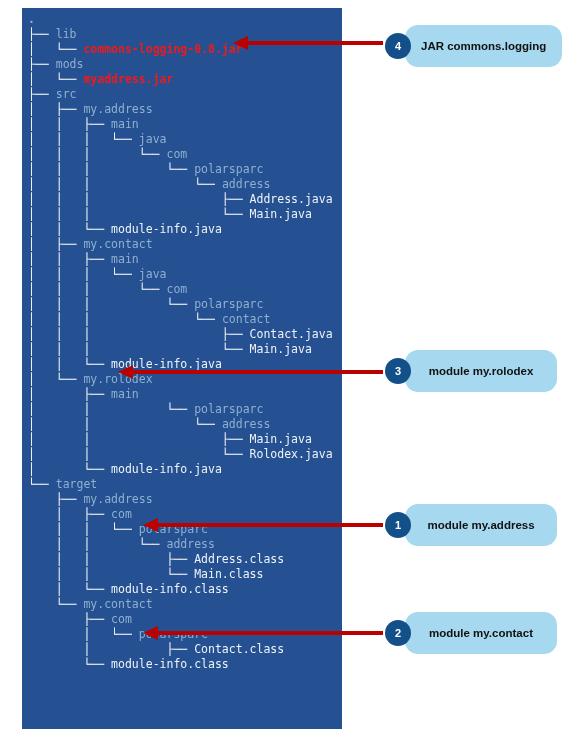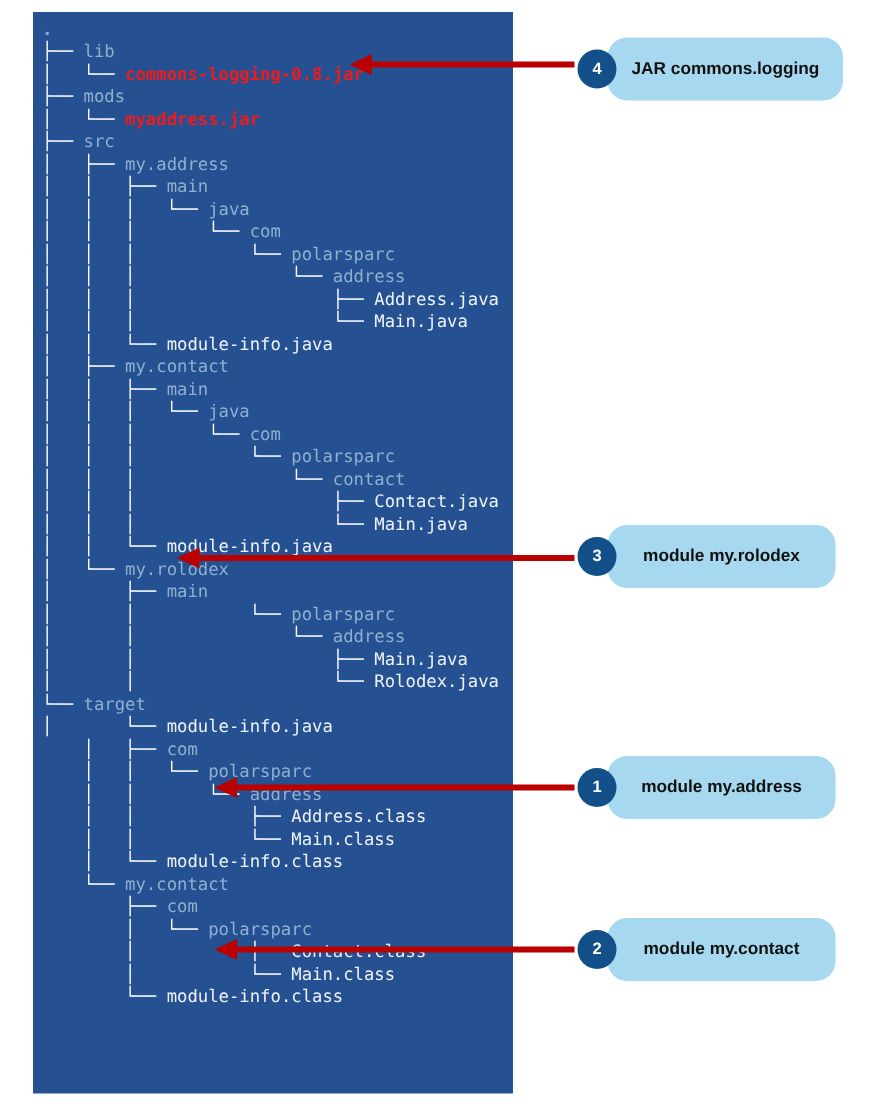--- a/index.html
+++ b/index.html
@@ -136,33 +136,33 @@
     <div class="tree-line"><span class="branch">│   │   │               └── </span><span class="nm-dir">contact</span></div>
     <div class="tree-line"><span class="branch">│   │   │                   ├── </span><span class="nm-file">Contact.java</span></div>
     <div class="tree-line"><span class="branch">│   │   │                   └── </span><span class="nm-file">Main.java</span></div>
     <div class="tree-line"><span class="branch">│   │   └── </span><span class="nm-file">module-info.java</span></div>
     <div class="tree-line"><span class="branch">│   └── </span><span class="nm-dir">my.rolodex</span></div>
     <div class="tree-line"><span class="branch">│       ├── </span><span class="nm-dir">main</span></div>
     <div class="tree-line"><span class="branch">│       │           └── </span><span class="nm-dir">polarsparc</span></div>
     <div class="tree-line"><span class="branch">│       │               └── </span><span class="nm-dir">address</span></div>
     <div class="tree-line"><span class="branch">│       │                   ├── </span><span class="nm-file">Main.java</span></div>
     <div class="tree-line"><span class="branch">│       │                   └── </span><span class="nm-file">Rolodex.java</span></div>
+    <div class="tree-line"><span class="branch">│       └── </span><span class="nm-file">module-info.java</span></div>
     <div class="tree-line"><span class="branch">└── </span><span class="nm-dir">target</span></div>
-    <div class="tree-line"><span class="branch">│       └── </span><span class="nm-file">module-info.java</span></div>
+    <div class="tree-line"><span class="branch">    ├── </span><span class="nm-dir">my.address</span></div>
     <div class="tree-line"><span class="branch">    │   ├── </span><span class="nm-dir">com</span></div>
     <div class="tree-line"><span class="branch">    │   │   └── </span><span class="nm-dir">polarsparc</span></div>
     <div class="tree-line"><span class="branch">    │   │       └── </span><span class="nm-dir">address</span></div>
     <div class="tree-line"><span class="branch">    │   │           ├── </span><span class="nm-file">Address.class</span></div>
     <div class="tree-line"><span class="branch">    │   │           └── </span><span class="nm-file">Main.class</span></div>
     <div class="tree-line"><span class="branch">    │   └── </span><span class="nm-file">module-info.class</span></div>
     <div class="tree-line"><span class="branch">    └── </span><span class="nm-dir">my.contact</span></div>
     <div class="tree-line"><span class="branch">        ├── </span><span class="nm-dir">com</span></div>
     <div class="tree-line"><span class="branch">        │   └── </span><span class="nm-dir">polarsparc</span></div>
     <div class="tree-line"><span class="branch">        │           ├── </span><span class="nm-file">Contact.class</span></div>
-    <div class="tree-line"><span class="branch">        │           └── </span><span class="nm-file">Main.class</span></div>
     <div class="tree-line"><span class="branch">        └── </span><span class="nm-file">module-info.class</span></div>
   </div>
 
 <div id="overlay-layer">
     <div class="arrow" style="left: 233px; top: 36px; width: 150px;">
       <div class="shaft" style="width: 137px;"></div>
       <div class="head"></div>
     </div>
     <div class="callout" style="left: 385px; top: 33px;">
       <div class="callout-badge">4</div>

